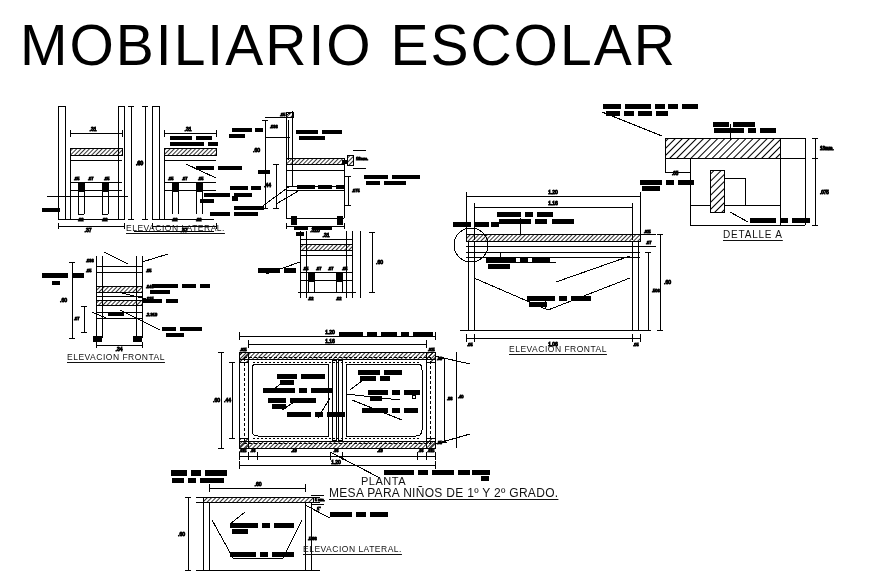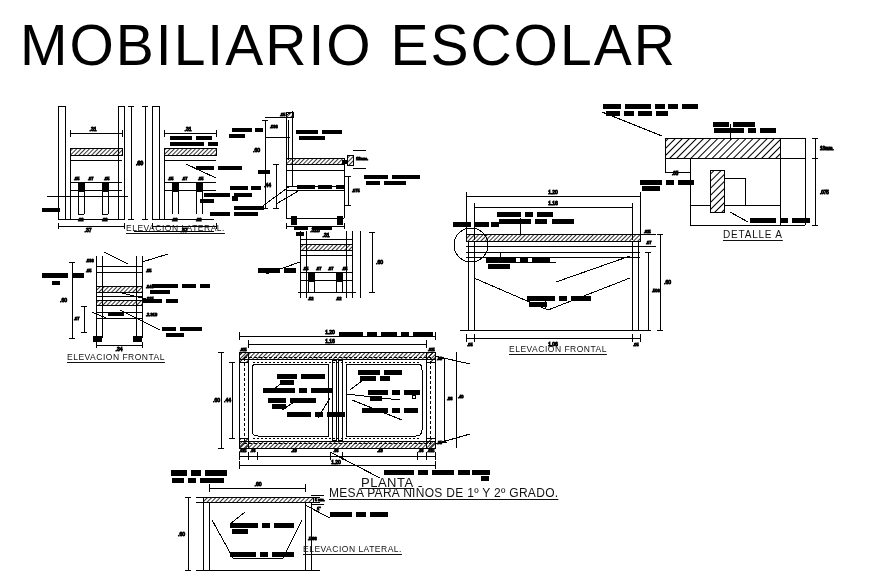--- a/index.html
+++ b/index.html
@@ -577,19 +577,19 @@
   <div class="ttl">MOBILIARIO ESCOLAR</div>
 
   <div class="cap" style="left:126px;top:223px;font-size:8.5px;letter-spacing:0.5px;"><u>ELEVACION LATERAL.</u></div>
 
   <div class="cap" style="left:67px;top:352px;font-size:8.5px;letter-spacing:0.5px;"><u>ELEVACION FRONTAL</u></div>
 
   <div class="cap" style="left:509px;top:344px;font-size:8.5px;letter-spacing:0.5px;"><u>ELEVACION FRONTAL</u></div>
 
   <div class="cap" style="left:723px;top:229px;font-size:10px;letter-spacing:0.8px;"><u>DETALLE A</u></div>
 
-  <div class="cap" style="left:361px;top:475px;font-size:13px;letter-spacing:0.5px;text-decoration:underline;"><span>PLANTA</span></div>
+  <div class="cap" style="left:361px;top:475px;font-size:11px;letter-spacing:0.5px;"><span>PLANTA</span></div>
 
   <div class="cap" style="left:329px;top:486px;font-size:12px;letter-spacing:0.3px;"><u>MESA PARA NIÑOS DE 1º Y 2º GRADO.</u></div>
 
   <div class="cap" style="left:303px;top:544px;font-size:8.5px;letter-spacing:0.5px;"><u>ELEVACION LATERAL.</u></div>
 
 </div>
 
 </body></html>

